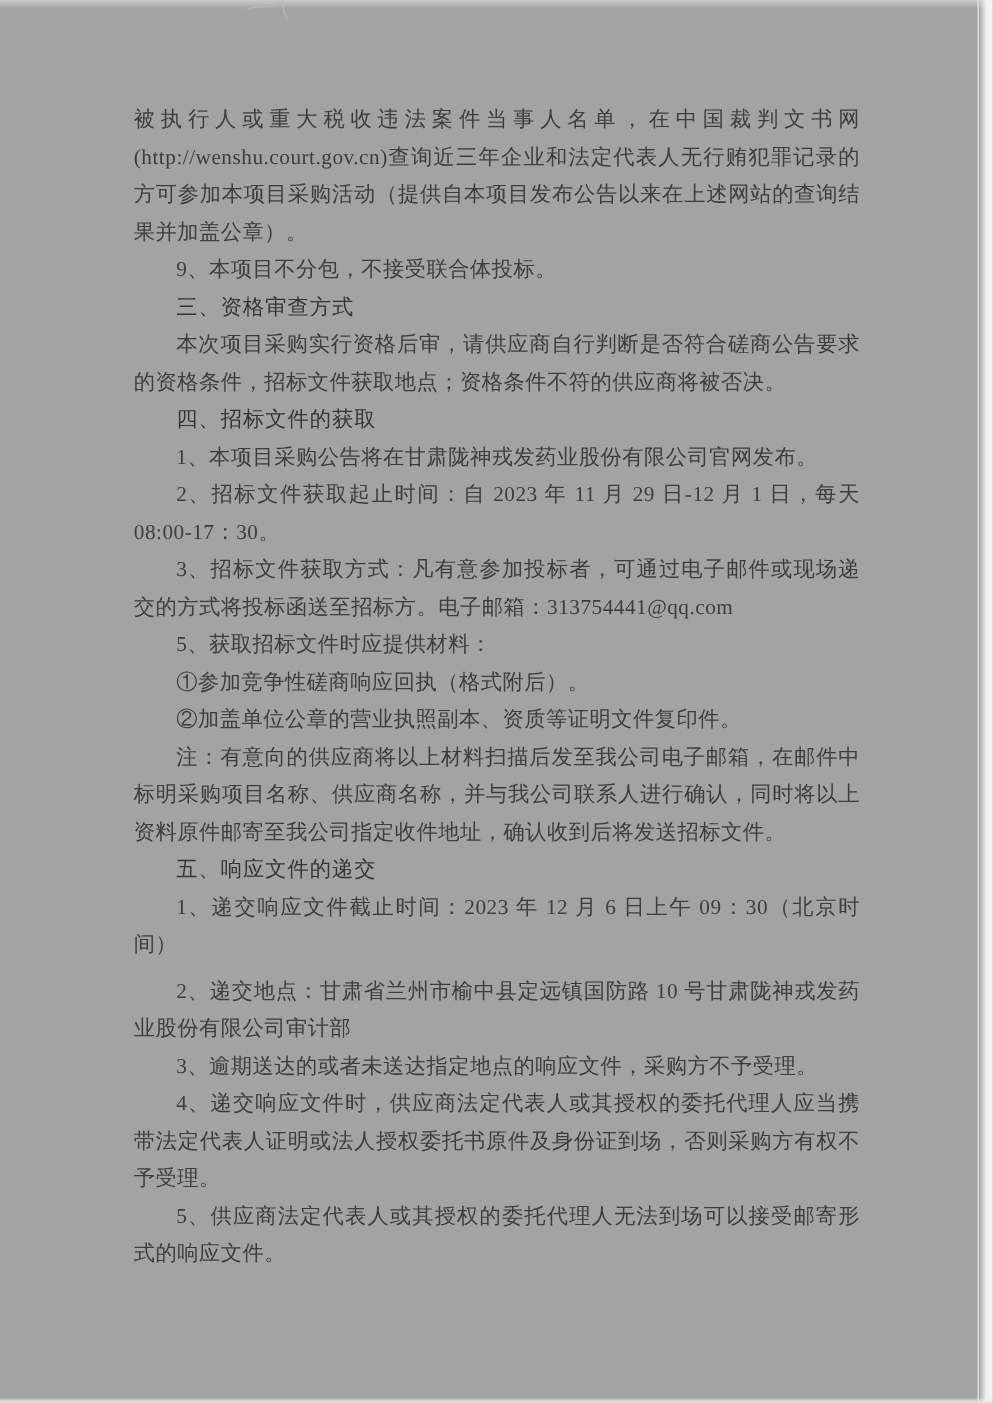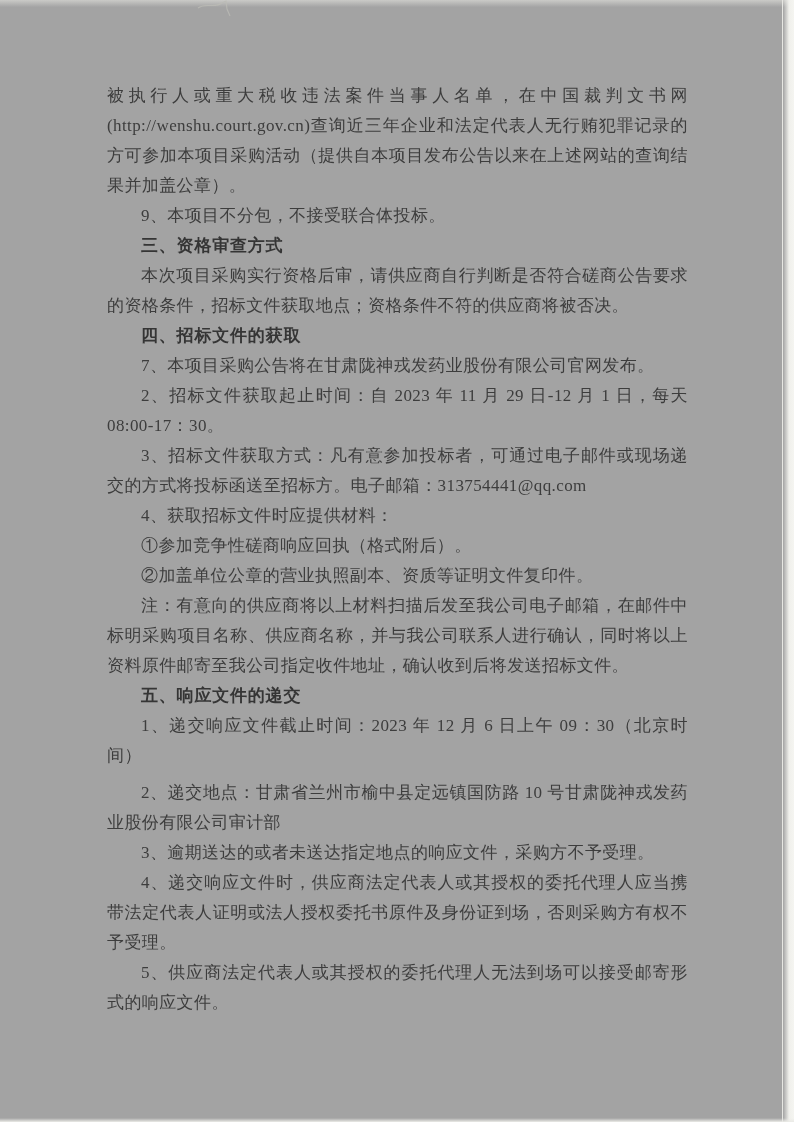--- a/index.html
+++ b/index.html
@@ -52,21 +52,21 @@
   }
   .para {
     margin: 0;
     font-size: 17px;
     line-height: 30px;
     letter-spacing: 0.4px;
     text-align: justify;
   }
   .indent { text-indent: 2em; }
   .heading {
-    font-weight: 700;
+    font-weight: 400;
     color: #353535;
     font-family: "Liberation Sans", "DejaVu Sans", sans-serif;
     letter-spacing: 0.8px;
   }
   .underline {
     text-underline-offset: 5px;
     text-decoration-thickness: 1px;
   }
   .nowrap { white-space: nowrap; }
   .mt { margin-top: 7px; }
@@ -91,28 +91,28 @@
     <p class="para"><span>被执行人或重大税收违法案件当事人名单，在中国裁判文书网</span><span class="nowrap">(http://wenshu.court.gov.cn)</span><span>查询近三年企业和法定代表人无行贿犯罪记录的方可参加本项目采购活动（提供自本项目发布公告以来在上述网站的查询结果并加盖公章）。</span></p>
 
     <p class="para indent">9、本项目不分包，不接受联合体投标。</p>
 
     <p class="para indent heading">三、资格审查方式</p>
 
     <p class="para indent">本次项目采购实行资格后审，请供应商自行判断是否符合磋商公告要求的资格条件，招标文件获取地点；资格条件不符的供应商将被否决。</p>
 
     <p class="para indent heading">四、招标文件的获取</p>
 
-    <p class="para indent">7、本项目采购公告将在甘肃陇神戎发药业股份有限公司官网发布。</p>
+    <p class="para indent">1、本项目采购公告将在甘肃陇神戎发药业股份有限公司官网发布。</p>
 
     <p class="para indent">2、招标文件获取起止时间：自 2023 年 11 月 29 日-12 月 1 日，每天 08:00-17：30。</p>
 
     <p class="para indent"><span>3、招标文件获取方式：凡有意参加投标者，可通过电子邮件或现场递交的方式</span><span class="underline">将投标函送至招标方。电子邮箱：313754441@qq.com</span></p>
 
 
-    <p class="para indent">4、获取招标文件时应提供材料：</p>
+    <p class="para indent">5、获取招标文件时应提供材料：</p>
 
     <p class="para indent">①参加竞争性磋商响应回执（格式附后）。</p>
 
     <p class="para indent">②加盖单位公章的营业执照副本、资质等证明文件复印件。</p>
 
     <p class="para indent">注：有意向的供应商将以上材料扫描后发至我公司电子邮箱，在邮件中标明采购项目名称、供应商名称，并与我公司联系人进行确认，同时将以上资料原件邮寄至我公司指定收件地址，确认收到后将发送招标文件。</p>
 
     <p class="para indent heading">五、响应文件的递交</p>
 
     <p class="para indent">1、递交响应文件截止时间：2023 年 12 月 6 日上午 09：30（北京时间）</p>

